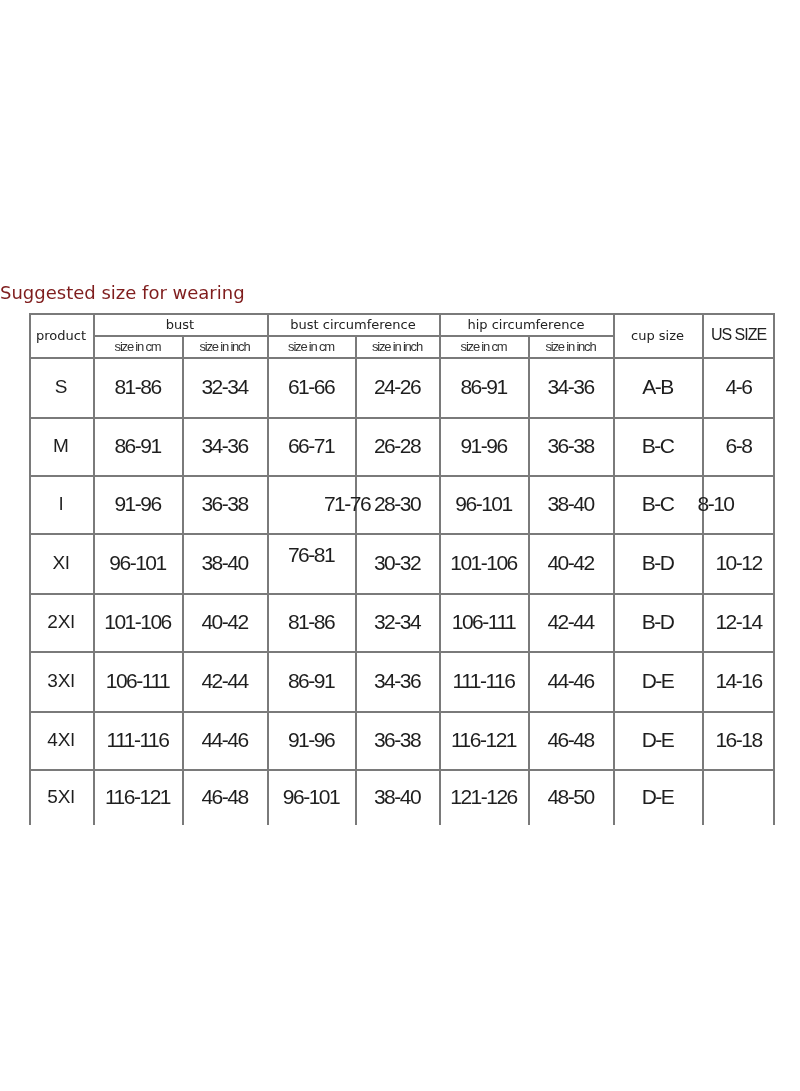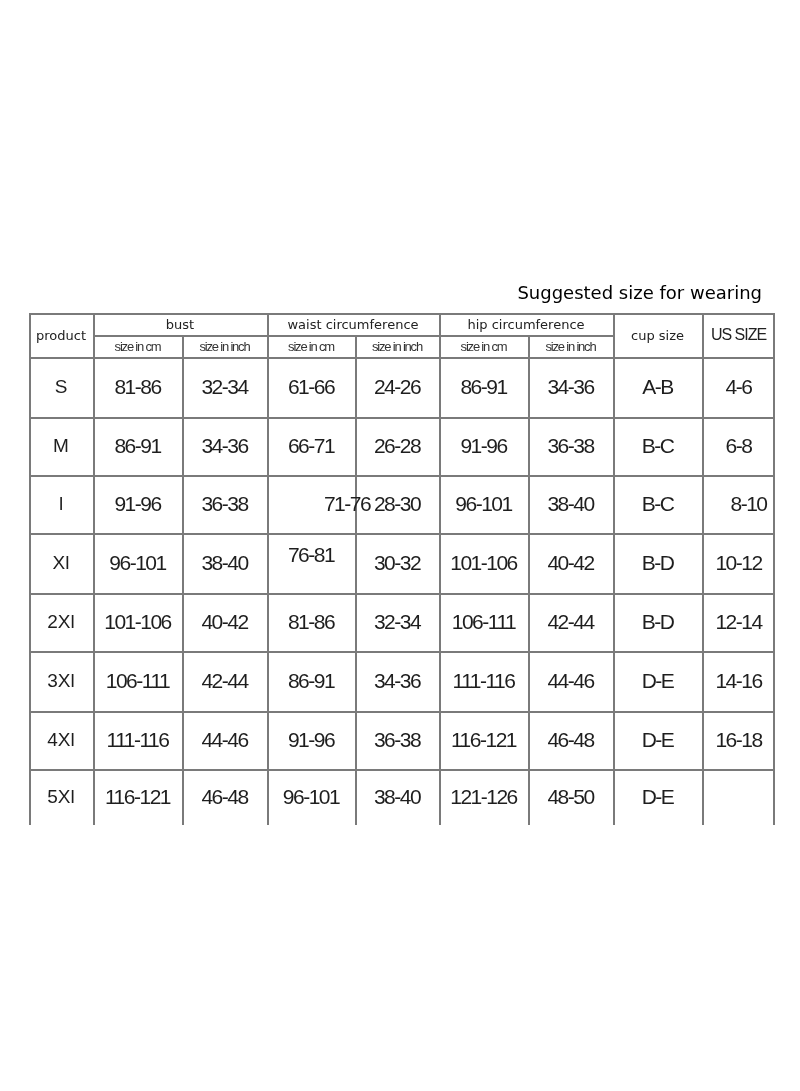--- a/index.html
+++ b/index.html
@@ -1,17 +1,17 @@
 <!DOCTYPE html>
 <html><head>
 <meta charset="utf-8">
 <style>
   html, body { margin:0; padding:0; background:#ffffff; }
   body { width:800px; height:1091px; position:relative; overflow:hidden; font-family:"DejaVu Sans", sans-serif; color:#222; }
-  .title { position:absolute; left:0; width:762px; top:282px; text-align:right; font-size:18px; color:#000000; font-family:"DejaVu Sans", sans-serif; }
+  .title { position:absolute; left:0; width:762px; top:282px; text-align:left; font-size:18px; color:#7f1d1d; font-family:"DejaVu Sans", sans-serif; }
   .grid { position:absolute; left:29px; top:313px; width:746px; height:512px; }
   .hl, .vl { position:absolute; background:#7a7a7a; }
   .hl { height:2px; }
   .vl { width:2px; }
   .cell { position:absolute; display:flex; align-items:center; justify-content:center; white-space:nowrap; }
   .hdr { font-size:13px; color:#222; font-family:"DejaVu Sans", sans-serif; }
   .sub { font-size:13px; color:#333; letter-spacing:-1.2px; font-family:"Liberation Sans", sans-serif; }
   .us { font-size:16px; letter-spacing:-1px; font-family:"Liberation Sans", sans-serif; }
   .val { font-size:21px; color:#1e1e1e; letter-spacing:-1.5px; font-family:"Liberation Sans", sans-serif; }
   .sz { font-size:19px; letter-spacing:0px; }
@@ -37,21 +37,21 @@
     <div class="vl" style="left: 153px; top: 22px; height: 490px;"></div>
     <div class="vl" style="left: 238px; top: 0px; height: 512px;"></div>
     <div class="vl" style="left: 326px; top: 22px; height: 490px;"></div>
     <div class="vl" style="left: 410px; top: 0px; height: 512px;"></div>
     <div class="vl" style="left: 499px; top: 22px; height: 490px;"></div>
     <div class="vl" style="left: 584px; top: 0px; height: 512px;"></div>
     <div class="vl" style="left: 673px; top: 0px; height: 512px;"></div>
     <div class="vl" style="left: 744px; top: 0px; height: 512px;"></div>
     <div class="cell hdr" style="left: 0px; width: 64px; top: 0px; height: 44px;">product</div>
     <div class="cell hdr" style="left: 64px; width: 174px; top: 0px; height: 22px;">bust</div>
-    <div class="cell hdr" style="left: 238px; width: 172px; top: 0px; height: 22px;">waist circumference</div>
+    <div class="cell hdr" style="left: 238px; width: 172px; top: 0px; height: 22px;">bust circumference</div>
     <div class="cell hdr" style="left: 410px; width: 174px; top: 0px; height: 22px;">hip circumference</div>
     <div class="cell hdr" style="left: 584px; width: 89px; top: 0px; height: 44px;">cup size</div>
     <div class="cell us" style="left: 673px; width: 73px; top: 0px; height: 44px;">US SIZE</div>
     <div class="cell sub" style="left: 64px; width: 89px; top: 22px; height: 22px;">size in cm</div>
     <div class="cell sub" style="left: 153px; width: 85px; top: 22px; height: 22px;">size in inch</div>
     <div class="cell sub" style="left: 238px; width: 88px; top: 22px; height: 22px;">size in cm</div>
     <div class="cell sub" style="left: 326px; width: 84px; top: 22px; height: 22px;">size in inch</div>
     <div class="cell sub" style="left: 410px; width: 89px; top: 22px; height: 22px;">size in cm</div>
     <div class="cell sub" style="left: 499px; width: 85px; top: 22px; height: 22px;">size in inch</div>
     <div class="cell val sz" style="left: 0px; width: 64px; top: 44px; height: 60px;">S</div>
@@ -73,21 +73,21 @@
     <div class="cell val" style="left: 584px; width: 89px; top: 104px; height: 58px;">B-C</div>
     <div class="cell val" style="left: 673px; width: 73px; top: 104px; height: 58px;">6-8</div>
     <div class="cell val sz" style="left: 0px; width: 64px; top: 162px; height: 58px;">l</div>
     <div class="cell val" style="left: 64px; width: 89px; top: 162px; height: 58px;">91-96</div>
     <div class="cell val" style="left: 153px; width: 85px; top: 162px; height: 58px;">36-38</div>
     <div class="cell val" style="left: 238px; width: 88px; top: 162px; height: 58px; padding-left: 36px;">71-76</div>
     <div class="cell val" style="left: 326px; width: 84px; top: 162px; height: 58px;">28-30</div>
     <div class="cell val" style="left: 410px; width: 89px; top: 162px; height: 58px;">96-101</div>
     <div class="cell val" style="left: 499px; width: 85px; top: 162px; height: 58px;">38-40</div>
     <div class="cell val" style="left: 584px; width: 89px; top: 162px; height: 58px;">B-C</div>
-    <div class="cell val" style="left: 669px; width: 61px; top: 162px; height: 58px; padding-left: 20px;">8-10</div>
+    <div class="cell val" style="left: 636px; width: 61px; top: 162px; height: 58px; padding-left: 20px;">8-10</div>
     <div class="cell val sz" style="left: 0px; width: 64px; top: 220px; height: 60px;">Xl</div>
     <div class="cell val" style="left: 64px; width: 89px; top: 220px; height: 60px;">96-101</div>
     <div class="cell val" style="left: 153px; width: 85px; top: 220px; height: 60px;">38-40</div>
     <div class="cell val" style="left: 238px; width: 88px; top: 220px; height: 44px;">76-81</div>
     <div class="cell val" style="left: 326px; width: 84px; top: 220px; height: 60px;">30-32</div>
     <div class="cell val" style="left: 410px; width: 89px; top: 220px; height: 60px;">101-106</div>
     <div class="cell val" style="left: 499px; width: 85px; top: 220px; height: 60px;">40-42</div>
     <div class="cell val" style="left: 584px; width: 89px; top: 220px; height: 60px;">B-D</div>
     <div class="cell val" style="left: 673px; width: 73px; top: 220px; height: 60px;">10-12</div>
     <div class="cell val sz" style="left: 0px; width: 64px; top: 280px; height: 58px;">2Xl</div>

